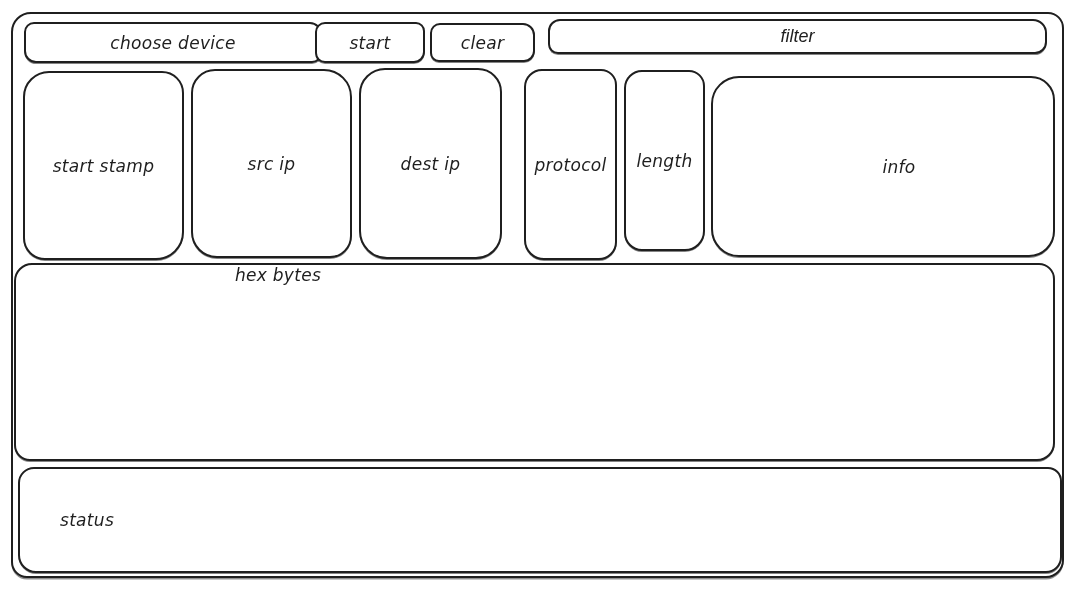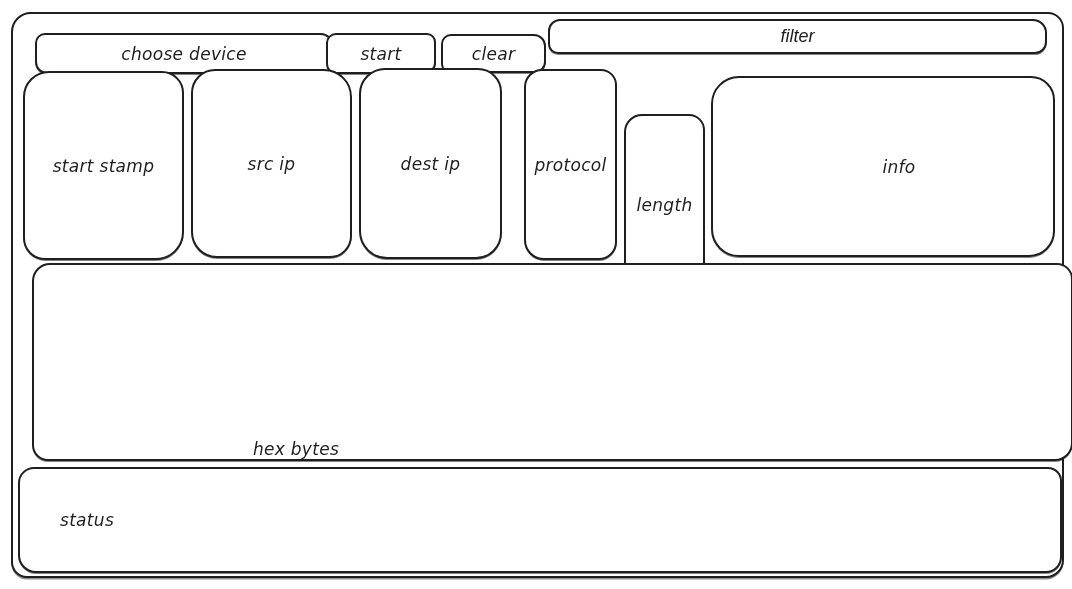--- a/index.html
+++ b/index.html
@@ -28,45 +28,45 @@
     left: 11px; top: 12px; width: 1053px; height: 566px;
     border-radius: 20px 16px 18px 16px;
     border-width: 2.6px;
     box-shadow: 0 2px 0 -0.5px rgba(31,31,31,0.5);
   }
 
   
   .btn, .field { cursor: pointer; }
   button.sketch {
     font: inherit; color: inherit; letter-spacing: inherit;
-    padding: 7px; margin: 12px; align-items: center;
+    padding: 7px; margin: 1px; align-items: center;
   }
   .btn-choose  { left: 10px;  top: 7px; width: 298px; height: 41px; border-radius: 10px 12px 10px 12px; }
   .btn-start   { left: 301px; top: 7px; width: 110px; height: 41px; border-radius: 10px 9px 11px 10px; }
   .btn-clear   { left: 416px; top: 8px; width: 105px; height: 39px; border-radius: 10px 12px 11px 9px; }
   .input-filter {
     left: 535px; top: 5px; width: 499px; height: 35px;
     border-radius: 12px 14px 12px 10px;
     text-align: center; font-size: 18px; outline: none;
   }
   .input-filter::placeholder { color: #1e1e1e; opacity: 1; font-style: italic; }
 
   
   .col-timestamp { left: 10px;  top: 57px; width: 161px; height: 189px; border-radius: 26px 22px 28px 22px; }
   .col-src       { left: 178px; top: 55px; width: 161px; height: 189px; border-radius: 24px 28px 22px 26px; }
   .col-dest      { left: 346px; top: 54px; width: 143px; height: 191px; border-radius: 26px 24px 26px 28px; }
   .col-protocol  { left: 511px; top: 55px; width: 93px;  height: 191px; border-radius: 18px 16px 18px 20px; }
-  .col-length    { left: 611px; top: 56px; width: 81px;  height: 181px; border-radius: 18px 16px 20px 18px; margin-top: 44px; }
+  .col-length    { left: 611px; top: 56px; width: 81px;  height: 181px; border-radius: 18px 16px 20px 18px; }
   .col-info      { left: 698px; top: 62px; width: 344px; height: 181px; border-radius: 28px 24px 26px 28px; padding-left: 32px; }
 
   
   .detail {
-    left: 19px; top: 249px; width: 1041px; height: 198px;
+    left: 1px; top: 249px; width: 1041px; height: 198px;
     border-radius: 18px 16px 18px 16px;
-    display: flex; align-items: flex-end;
+    display: flex; align-items: flex-start;
   }
   .pane { display: flex; align-items: center; justify-content: center; }
   .pane-hex { flex: 0 0 524px; }
   .pane-str { flex: 1 1 auto; }
   .divider {
     flex: 0 0 2.5px;
     width: 2.5px;
     background: #1f1f1f;
     margin: -3px 0 -4px 0;
   }

